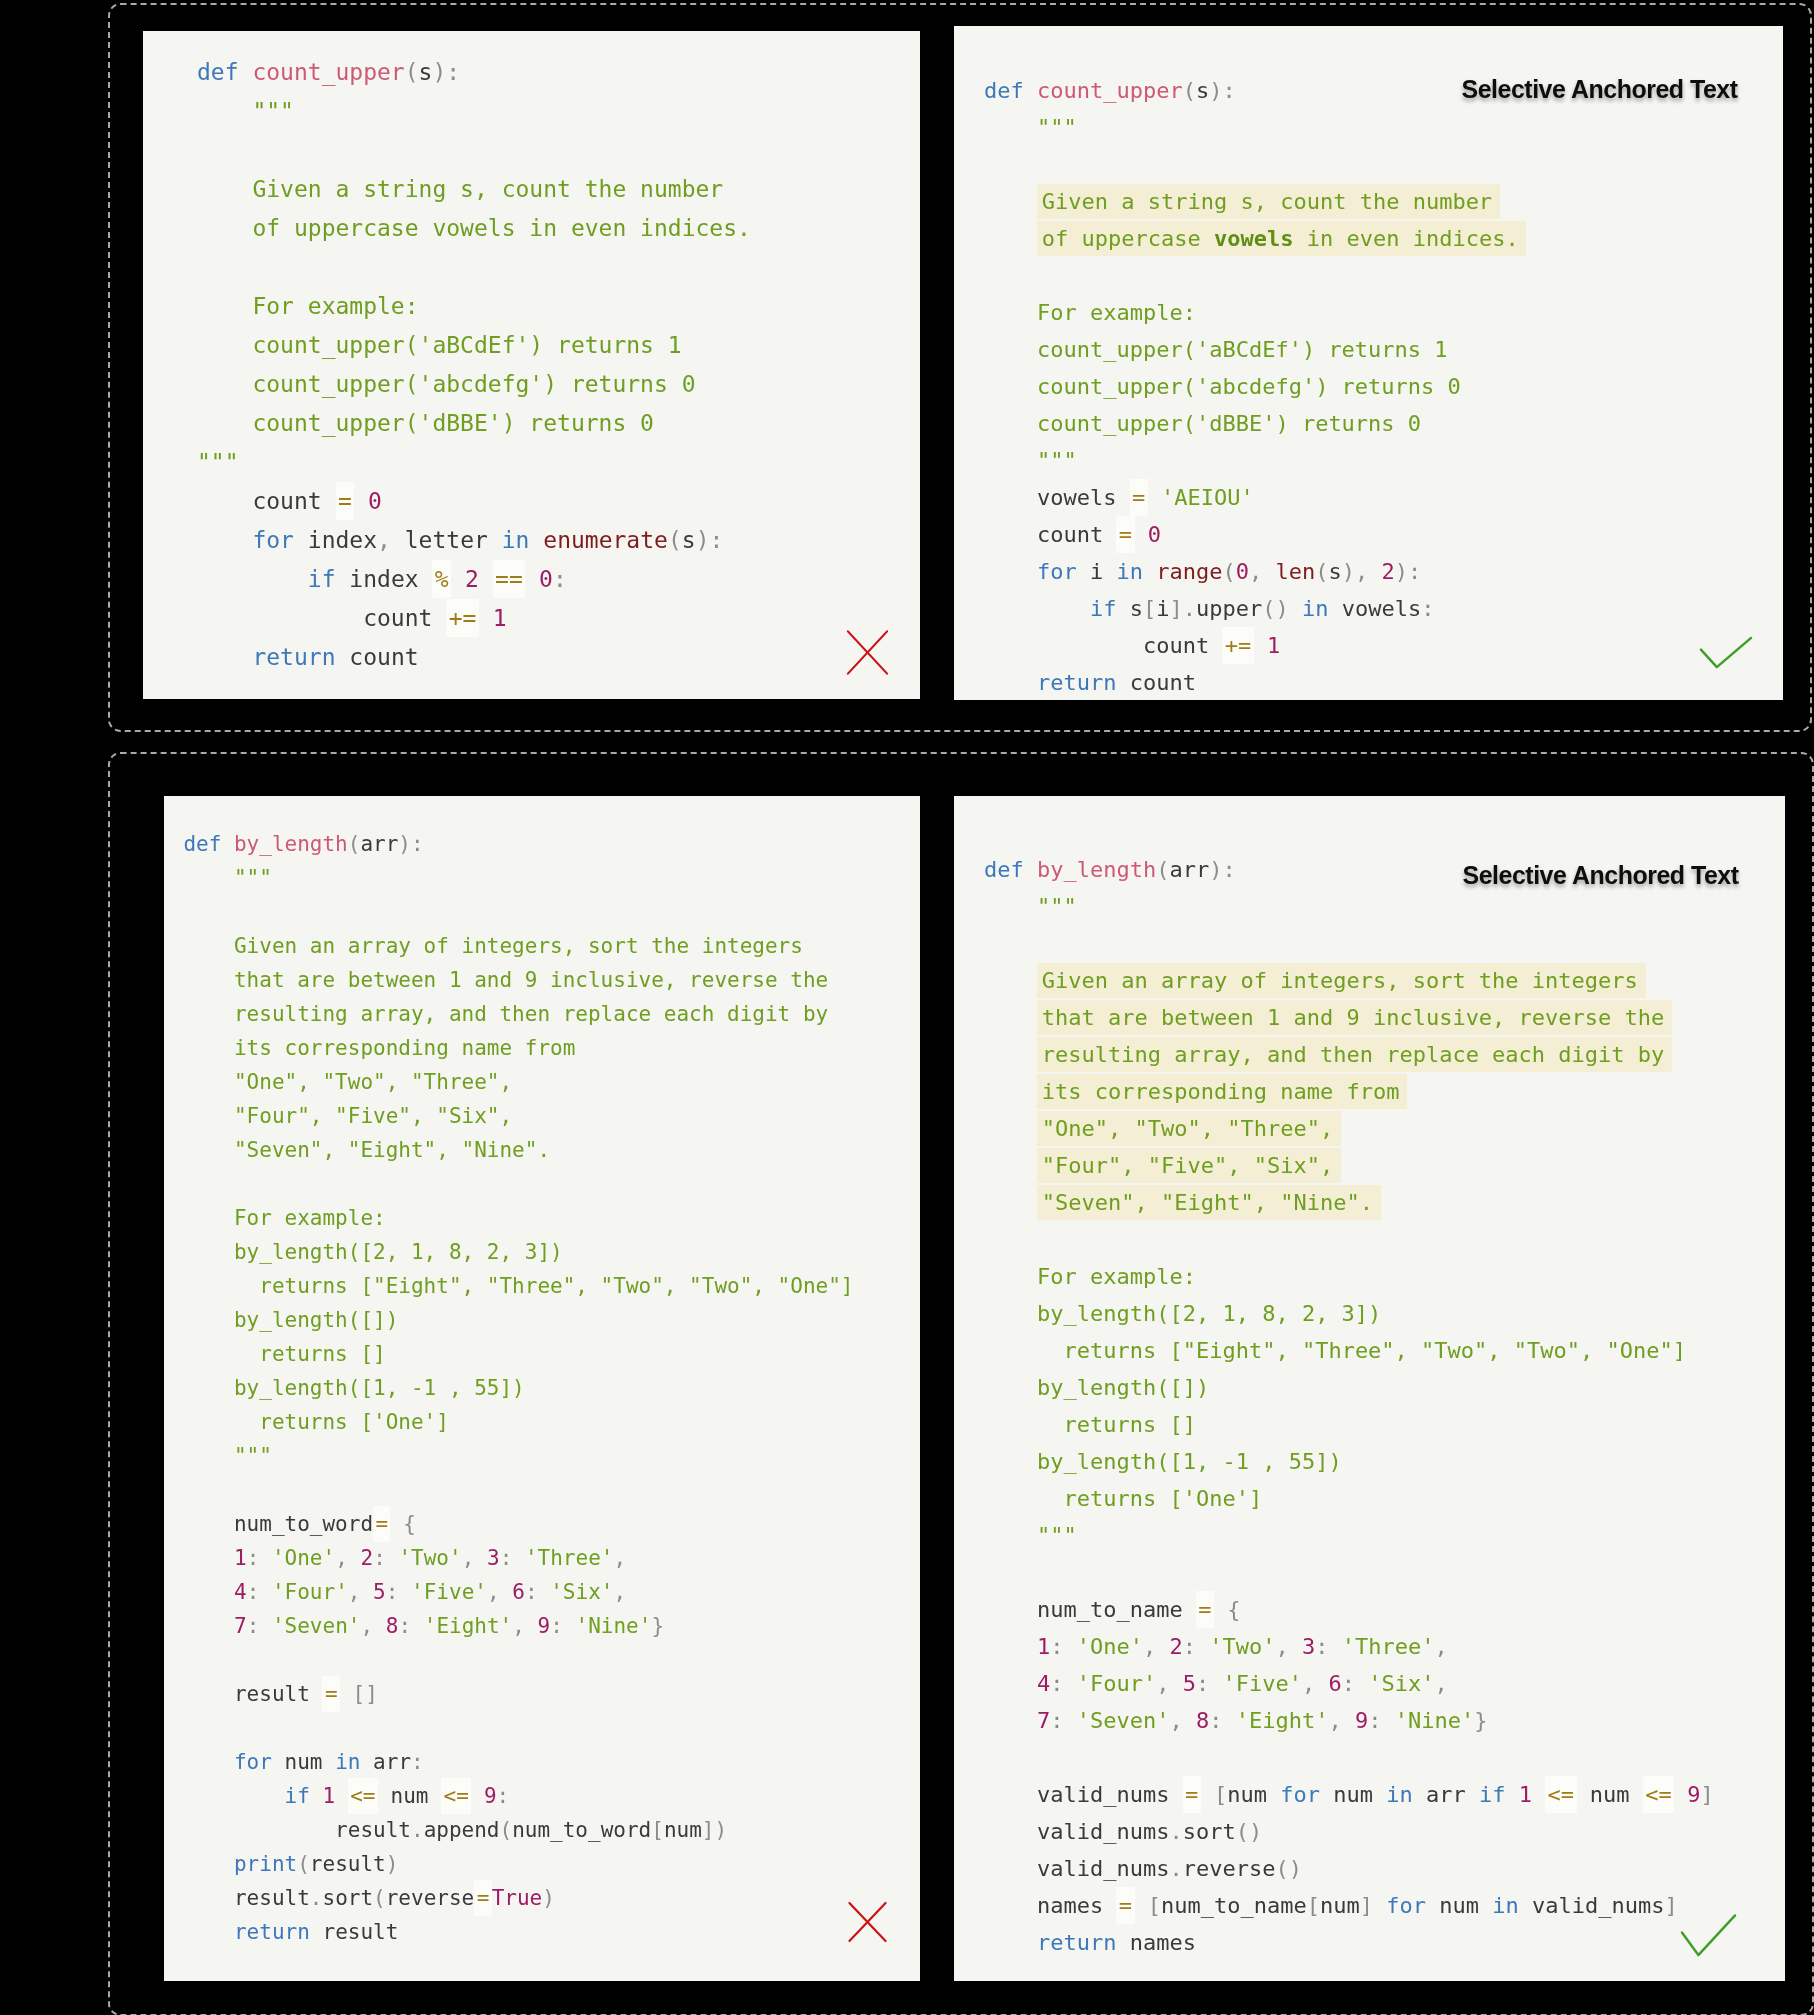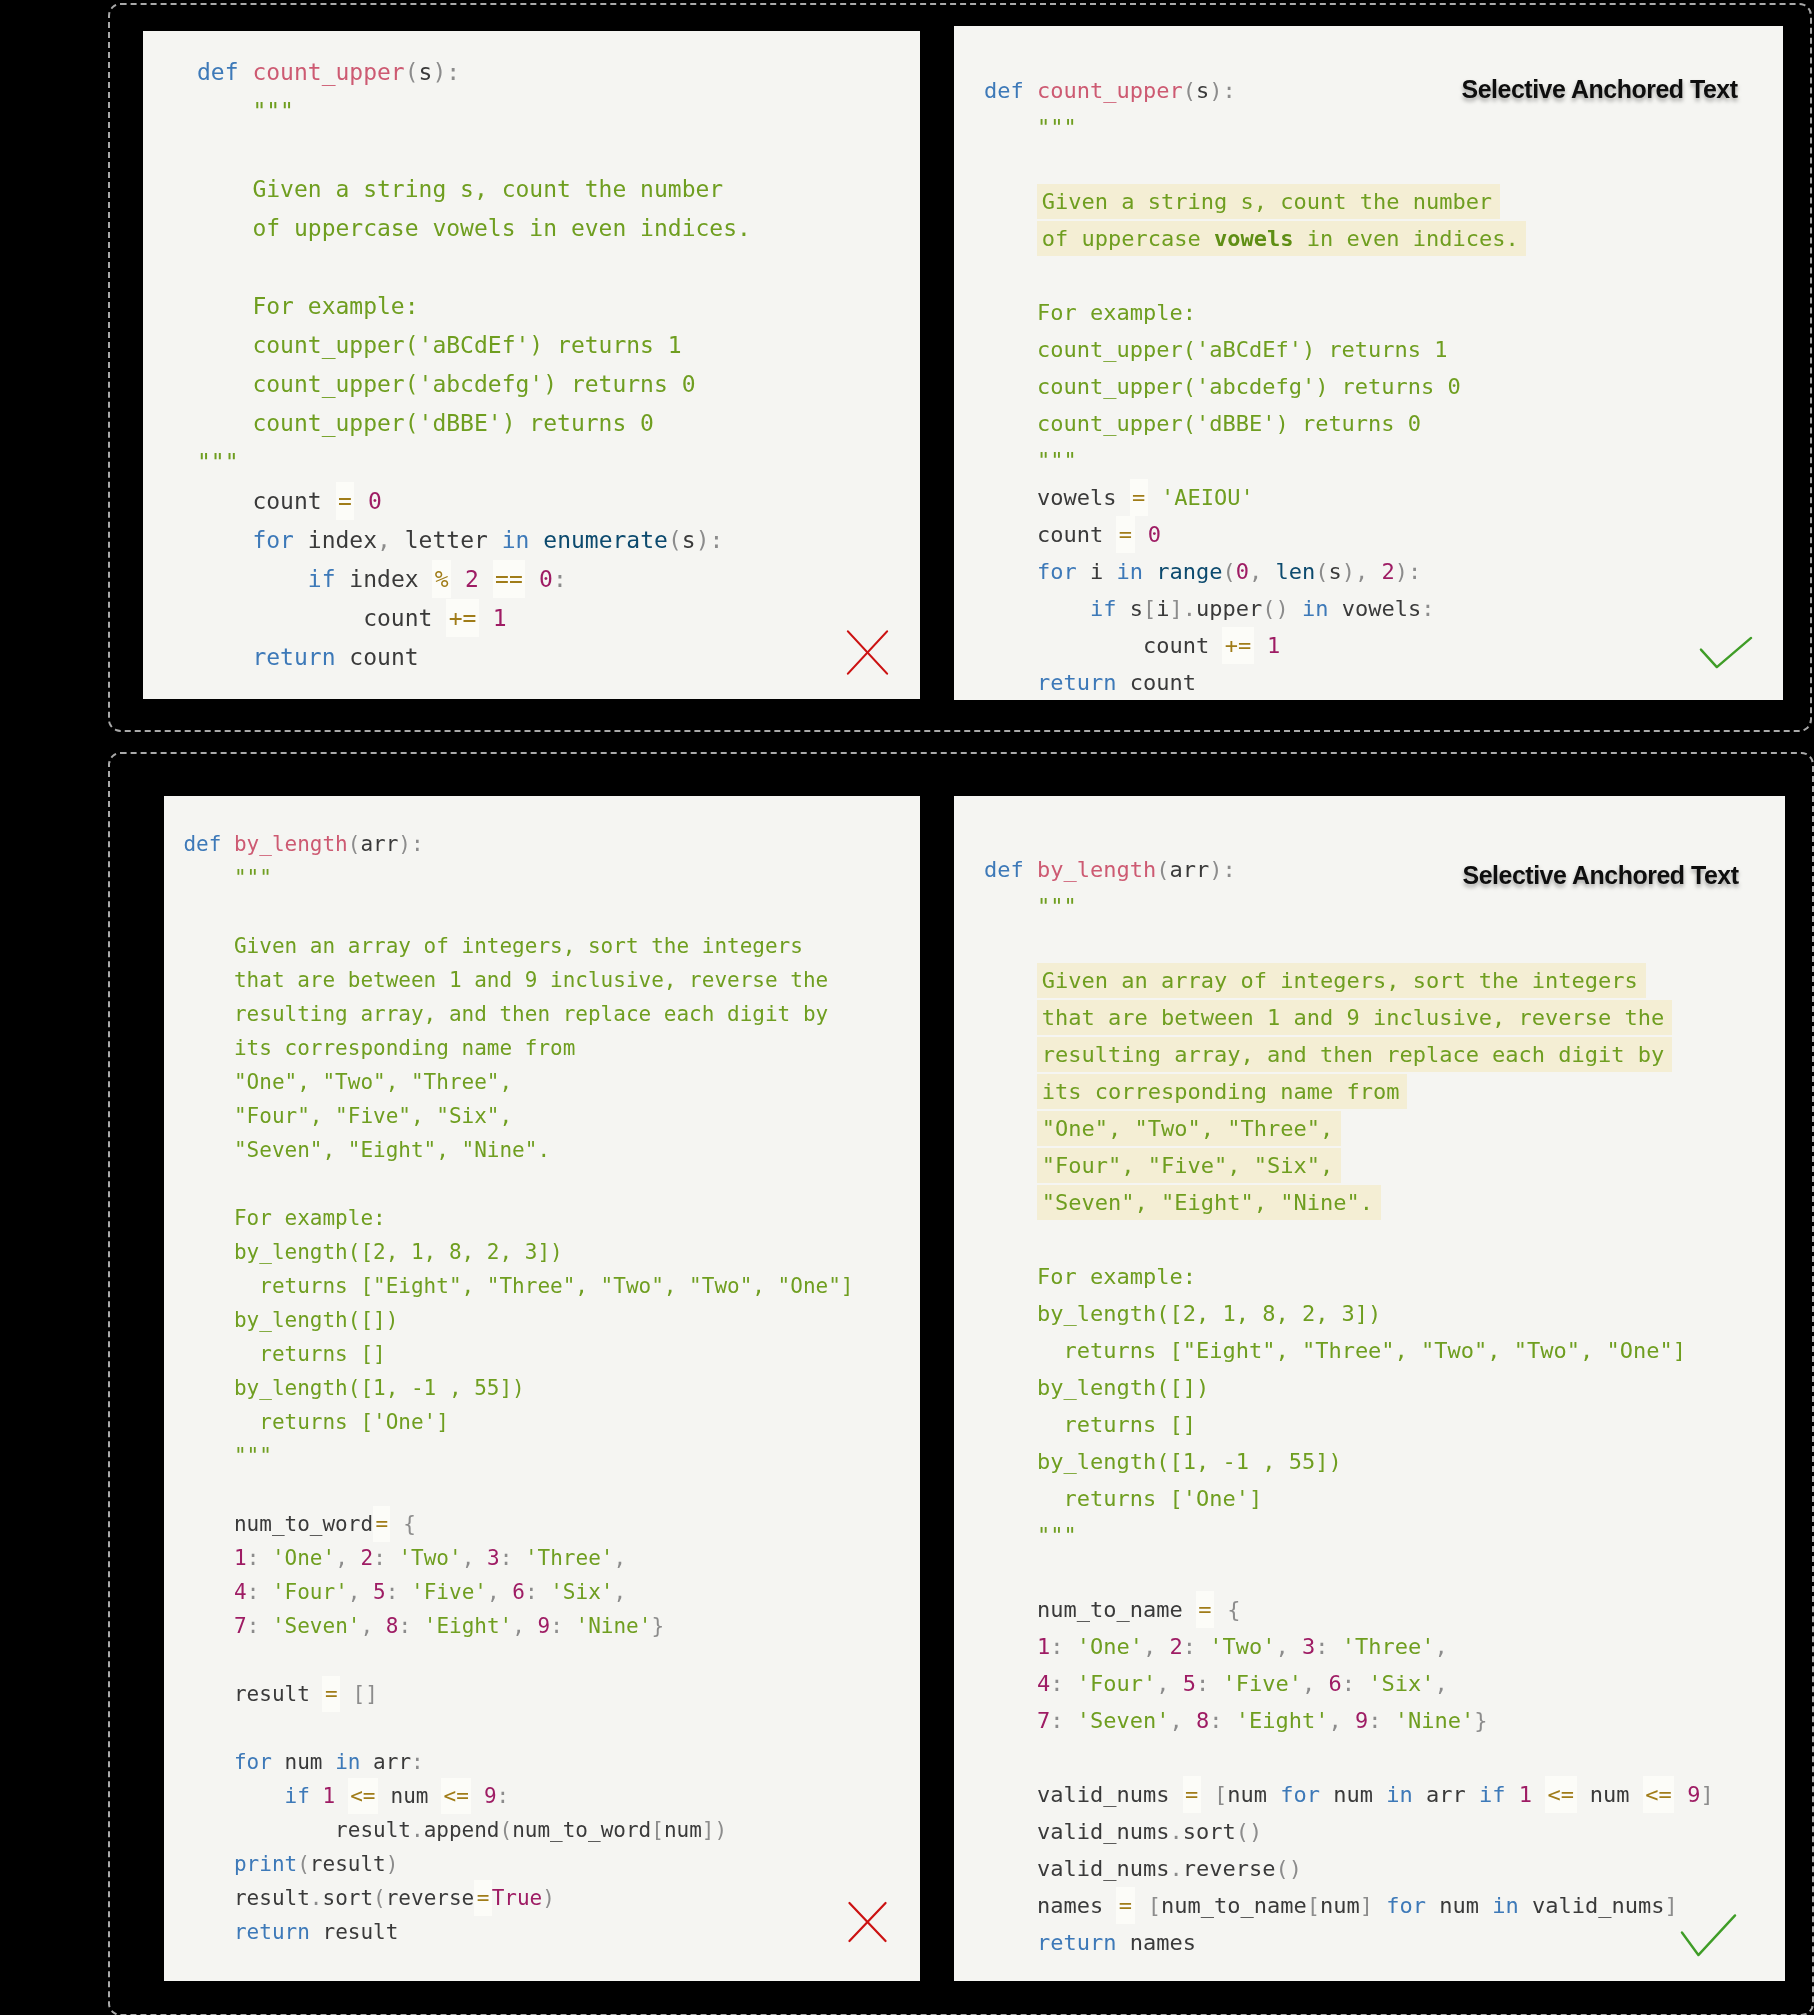--- a/index.html
+++ b/index.html
@@ -32,21 +32,21 @@
   #p-tl .code{font-size:23px;line-height:39px;}
   #p-tr .code{font-size:22px;line-height:37px;}
   #p-bl .code{font-size:21px;line-height:34px;}
   #p-br .code{font-size:22px;line-height:37px;}
   .line{white-space:pre;}
 
   .tok.k{color:#3d79b8;}
   .tok.fn{color:#cd5a72;}
   .tok.s{color:#6f9e20;}
   .tok.sb{color:#5f8e14;font-weight:bold;}
-  .tok.b{color:#0c4a6e;}
+  .tok.b{color:#7f1d1d;}
   .tok.n{color:#9e1c64;}
   .tok.o{color:#a07c18;background:#fcfcf8;padding:5.8px 2.4px;}
   .tok.p{color:#8c8c8c;}
   .tok.v{color:#3a3a3a;}
   .tok.w{}
 
   .hl{background:#f4eed4;padding:5.3px 7.7px 5.3px 4.8px;}
 
   .sat-label{
     position:absolute;

